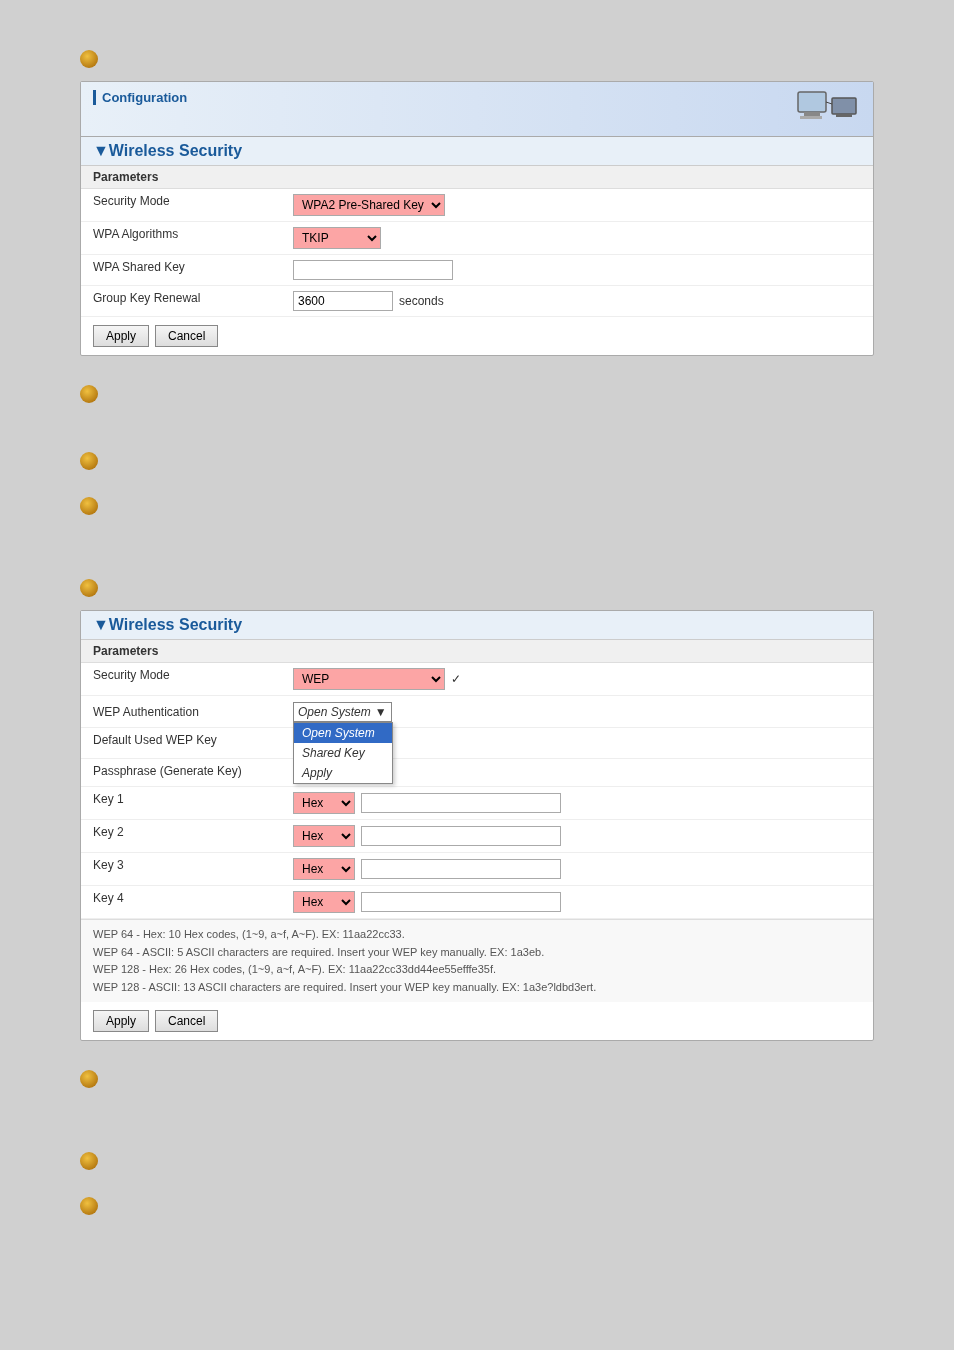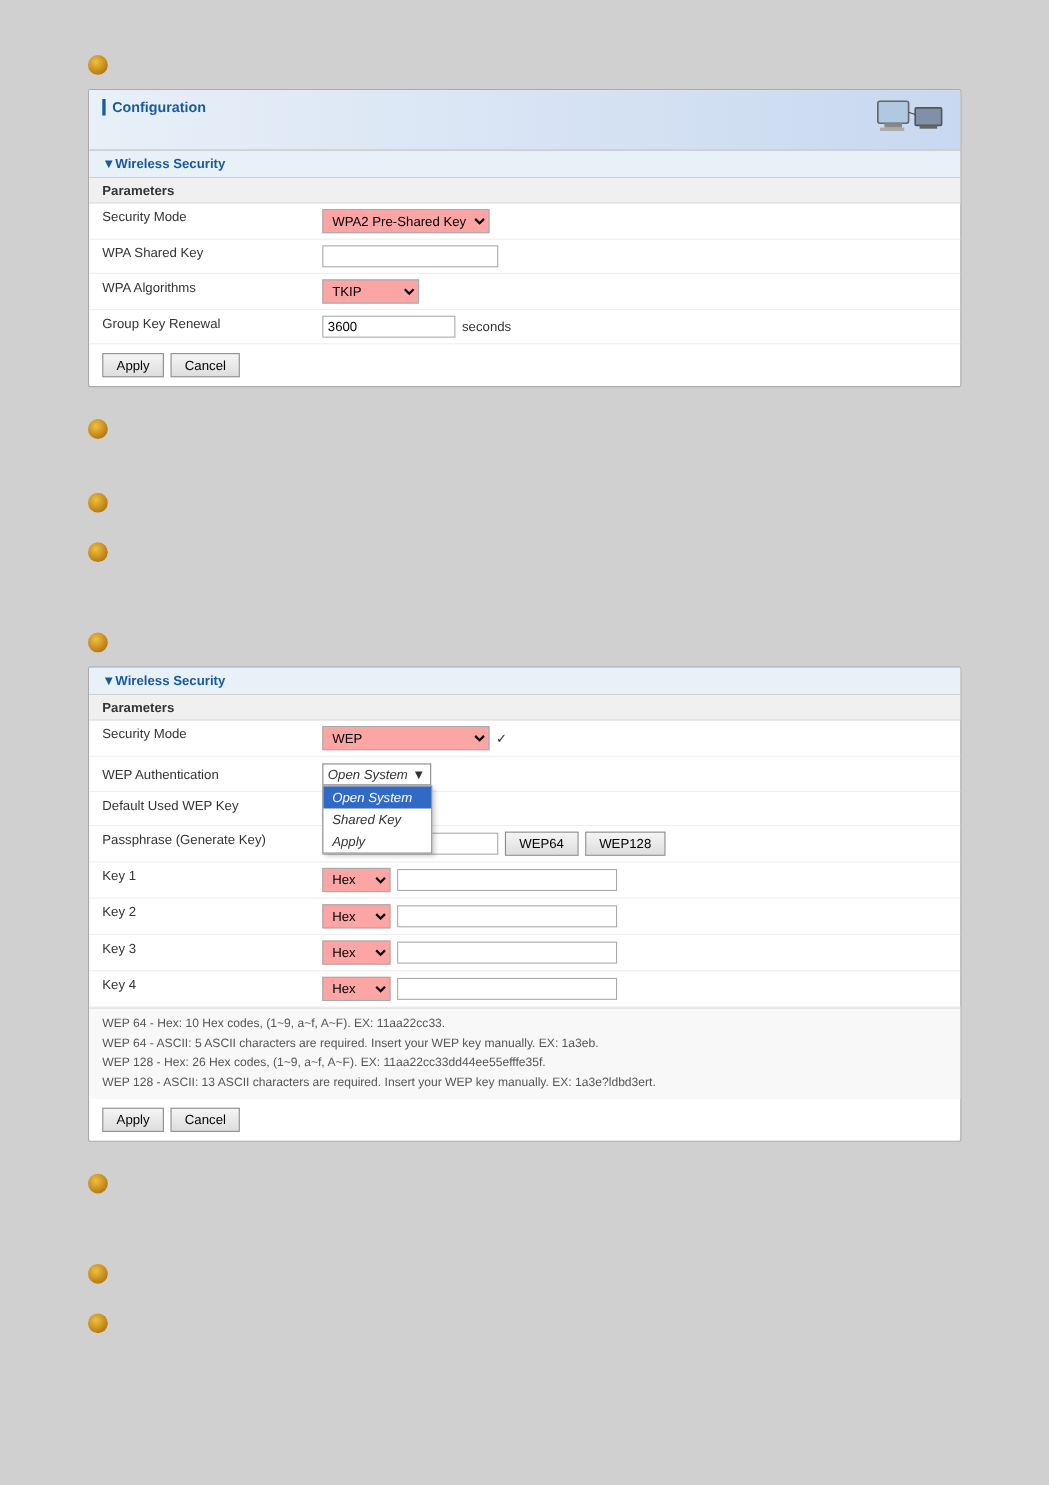--- a/index.html
+++ b/index.html
@@ -37,21 +37,21 @@
       font-weight: bold;
       font-size: 13px;
       border-left: 3px solid #1a5a9a;
       padding-left: 6px;
     }
     .section-title {
       background: #e8f0f8;
       padding: 5px 12px;
       font-weight: bold;
       color: #1a5a9a;
-      font-size: 12px;
+      font-size: 16px;
       border-bottom: 1px solid #ccc;
     }
     .params-header {
       background: #f0f0f0;
       padding: 4px 12px;
       font-weight: bold;
       border-bottom: 1px solid #ddd;
     }
     .param-row {
       display: flex;
@@ -173,41 +173,41 @@
       <select>
         <option>WPA2 Pre-Shared Key</option>
         <option>WPA Pre-Shared Key</option>
         <option>WEP</option>
         <option>None</option>
       </select>
     </div>
   </div>
 
   <div class="param-row">
-    <div class="param-label">WPA Shared Key</div>
-    <div class="param-value">
-      <input type="text" style="width: 160px;" value="">
-    </div>
-  </div>
-
-  <div class="param-row">
     <div class="param-label">WPA Algorithms</div>
     <div class="param-value">
       <select>
         <option>TKIP</option>
         <option>AES</option>
         <option>TKIP+AES</option>
       </select>
     </div>
   </div>
 
   <div class="param-row">
+    <div class="param-label">WPA Shared Key</div>
+    <div class="param-value">
+      <input type="text" style="width: 160px;" value="">
+    </div>
+  </div>
+
+  <div class="param-row">
     <div class="param-label">Group Key Renewal</div>
     <div class="param-value">
-      <input type="text" style="width: 121px;" value="3600">
+      <input type="text" style="width: 100px;" value="3600">
       <span>seconds</span>
     </div>
   </div>
 
   <div class="button-row">
     <button class="btn">Apply</button>
     <button class="btn">Cancel</button>
   </div>
 </div>
 
@@ -262,25 +262,20 @@
 
   <div class="param-row">
     <div class="param-label">Default Used WEP Key</div>
     <div class="param-value">
       <input type="text" style="width: 30px;" value="4">
     </div>
   </div>
 
   <div class="param-row">
     <div class="param-label">Passphrase (Generate Key)</div>
-    <div class="param-value">
-      <input type="text" style="width: 160px;" value="">
-      <button class="btn">WEP64</button>
-      <button class="btn">WEP128</button>
-    </div>
   </div>
 
   <div class="param-row">
     <div class="param-label">Key 1</div>
     <div class="param-value">
       <select>
         <option>Hex</option>
         <option>ASCII</option>
       </select>
       <input type="text" style="width: 200px;" value="">

